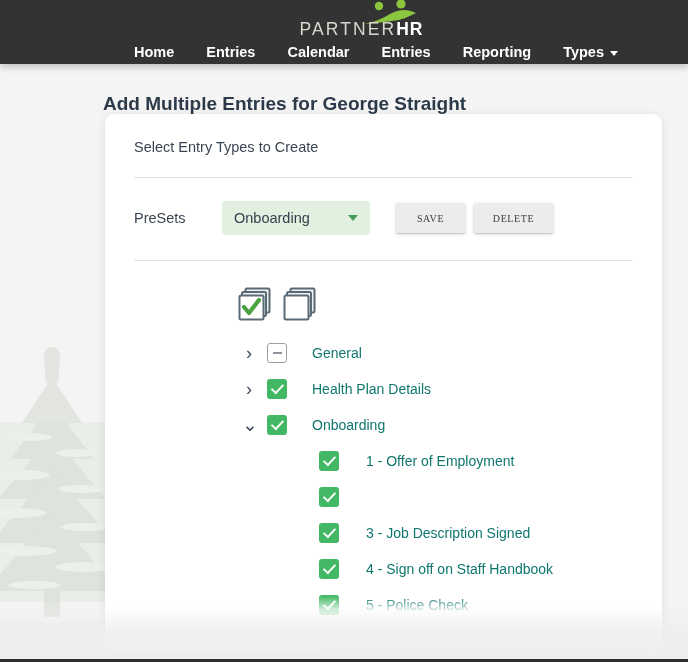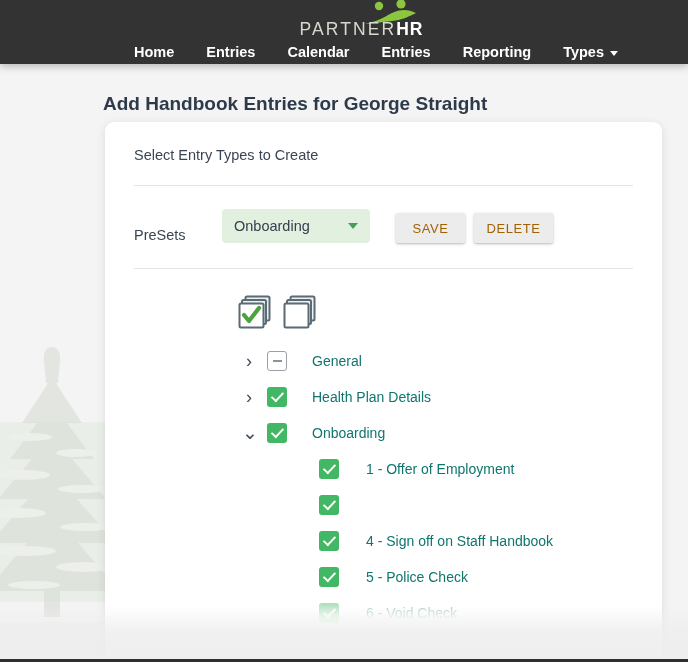--- a/index.html
+++ b/index.html
@@ -104,21 +104,21 @@
     z-index: 2;
     margin: 29px 0 0 103px;
     font-size: 19px;
     font-weight: bold;
     color: #2d3a4a;
   }
 
   
   #entry-card {
     position: absolute;
-    left: 105px; top: 122px;
+    left: 105px; top: 114px;
     width: 557px; height: 540px;
     background: #ffffff;
     border-radius: 9px 9px 0 0;
     box-shadow: 0 2px 10px rgba(0,0,0,.10);
     z-index: 3;
     overflow: hidden;
   }
 
   .card-section-title {
     margin: 25px 0 0 29px;
@@ -127,21 +127,21 @@
   }
   .divider {
     height: 1px;
     background: #e4e4e4;
     margin: 22px 29px 0 29px;
   }
 
   
   #presets-row {
     display: flex;
-    align-items: flex-end;
+    align-items: center;
     margin: 23px 0 0 29px;
   }
   #presets-label {
     font-size: 14.5px;
     color: #3a4553;
     width: 88px;
   }
   #preset-select {
     width: 148px;
     height: 34px;
@@ -165,24 +165,24 @@
     border-right: 5px solid transparent;
     border-top: 6px solid #4a9d58;
   }
   .flat-btn {
     height: 30px;
     min-width: 69px;
     margin-left: 26px;
     background: #ececec;
     border: none;
     border-radius: 2px;
-    font-family: Liberation Sans, sans-serif;
-    font-size: 13px;
+    font-family: Liberation Serif, serif;
+    font-size: 10px;
     letter-spacing: .6px;
-    color: #a16207;
+    color: #404040;
     cursor: pointer;
     box-shadow: 0 1px 2px rgba(0,0,0,.20), 0 1px 4px rgba(0,0,0,.10);
   }
   #delete-preset-button { margin-left: 9px; min-width: 79px; }
 
   
   #bulk-toggle-row {
     display: flex;
     gap: 7px;
     margin: 26px 0 0 133px;
@@ -329,21 +329,21 @@
     <a class="nav-link">
       <span>Reporting</span>
     </a>
     <a class="nav-link">
       <span>Types</span>
       <span class="caret-down"></span>
     </a>
   </div>
 </div>
 
-<h1 id="page-title">Add Handbook Entries for George Straight</h1>
+<h1 id="page-title">Add Multiple Entries for George Straight</h1>
 
 <div id="entry-card">
 
   <div class="card-section-title">Select Entry Types to Create</div>
   <div class="divider"></div>
 
   <div id="presets-row">
     <div id="presets-label">PreSets</div>
 
     <div id="preset-select">
@@ -392,20 +392,25 @@
         <span class="cbox checked"></span>
         <span class="tree-label">1 - Offer of Employment</span>
       </div>
       <div class="tree-row level-1">
         <span class="chev-spacer"></span>
         <span class="cbox checked"></span>
       </div>
       <div class="tree-row level-1">
         <span class="chev-spacer"></span>
         <span class="cbox checked"></span>
+        <span class="tree-label">3 - Job Description Signed</span>
+      </div>
+      <div class="tree-row level-1">
+        <span class="chev-spacer"></span>
+        <span class="cbox checked"></span>
         <span class="tree-label">4 - Sign off on Staff Handbook</span>
       </div>
       <div class="tree-row level-1">
         <span class="chev-spacer"></span>
         <span class="cbox checked"></span>
         <span class="tree-label">5 - Police Check</span>
       </div>
       <div class="tree-row level-1" style="opacity: 0.42;">
         <span class="chev-spacer"></span>
         <span class="cbox checked"></span>

